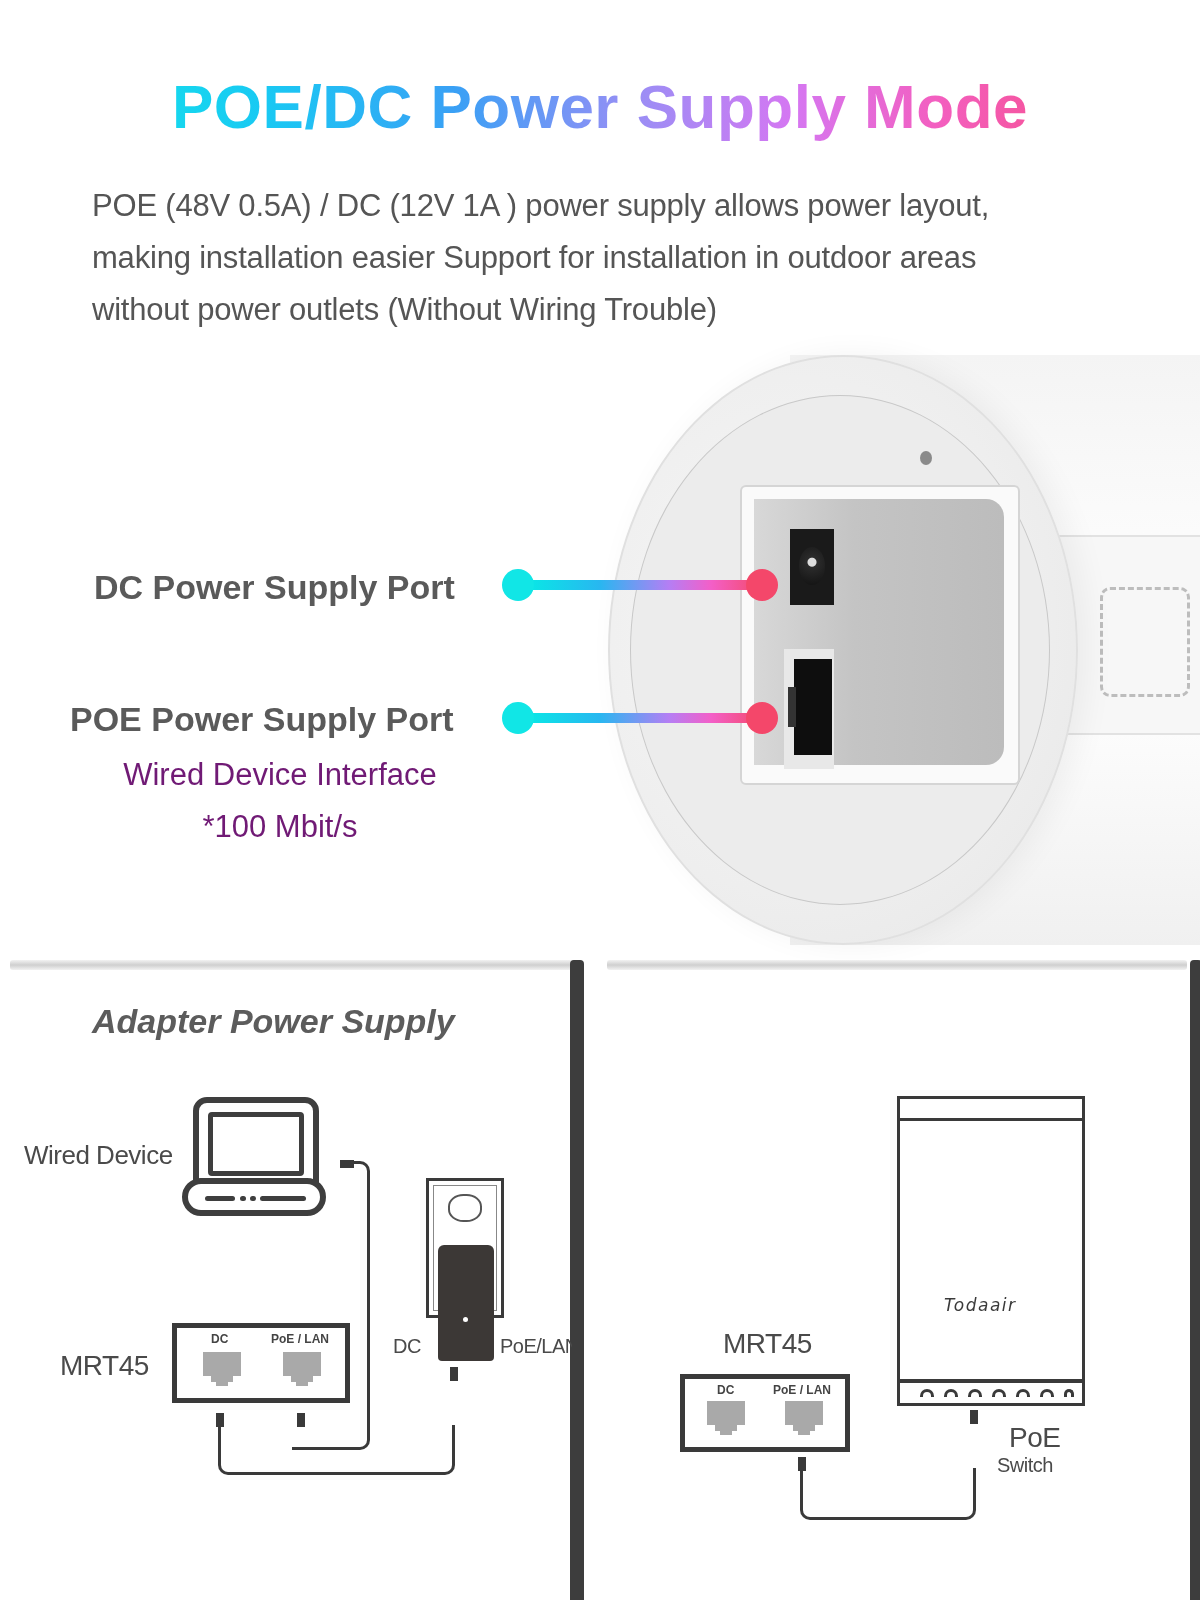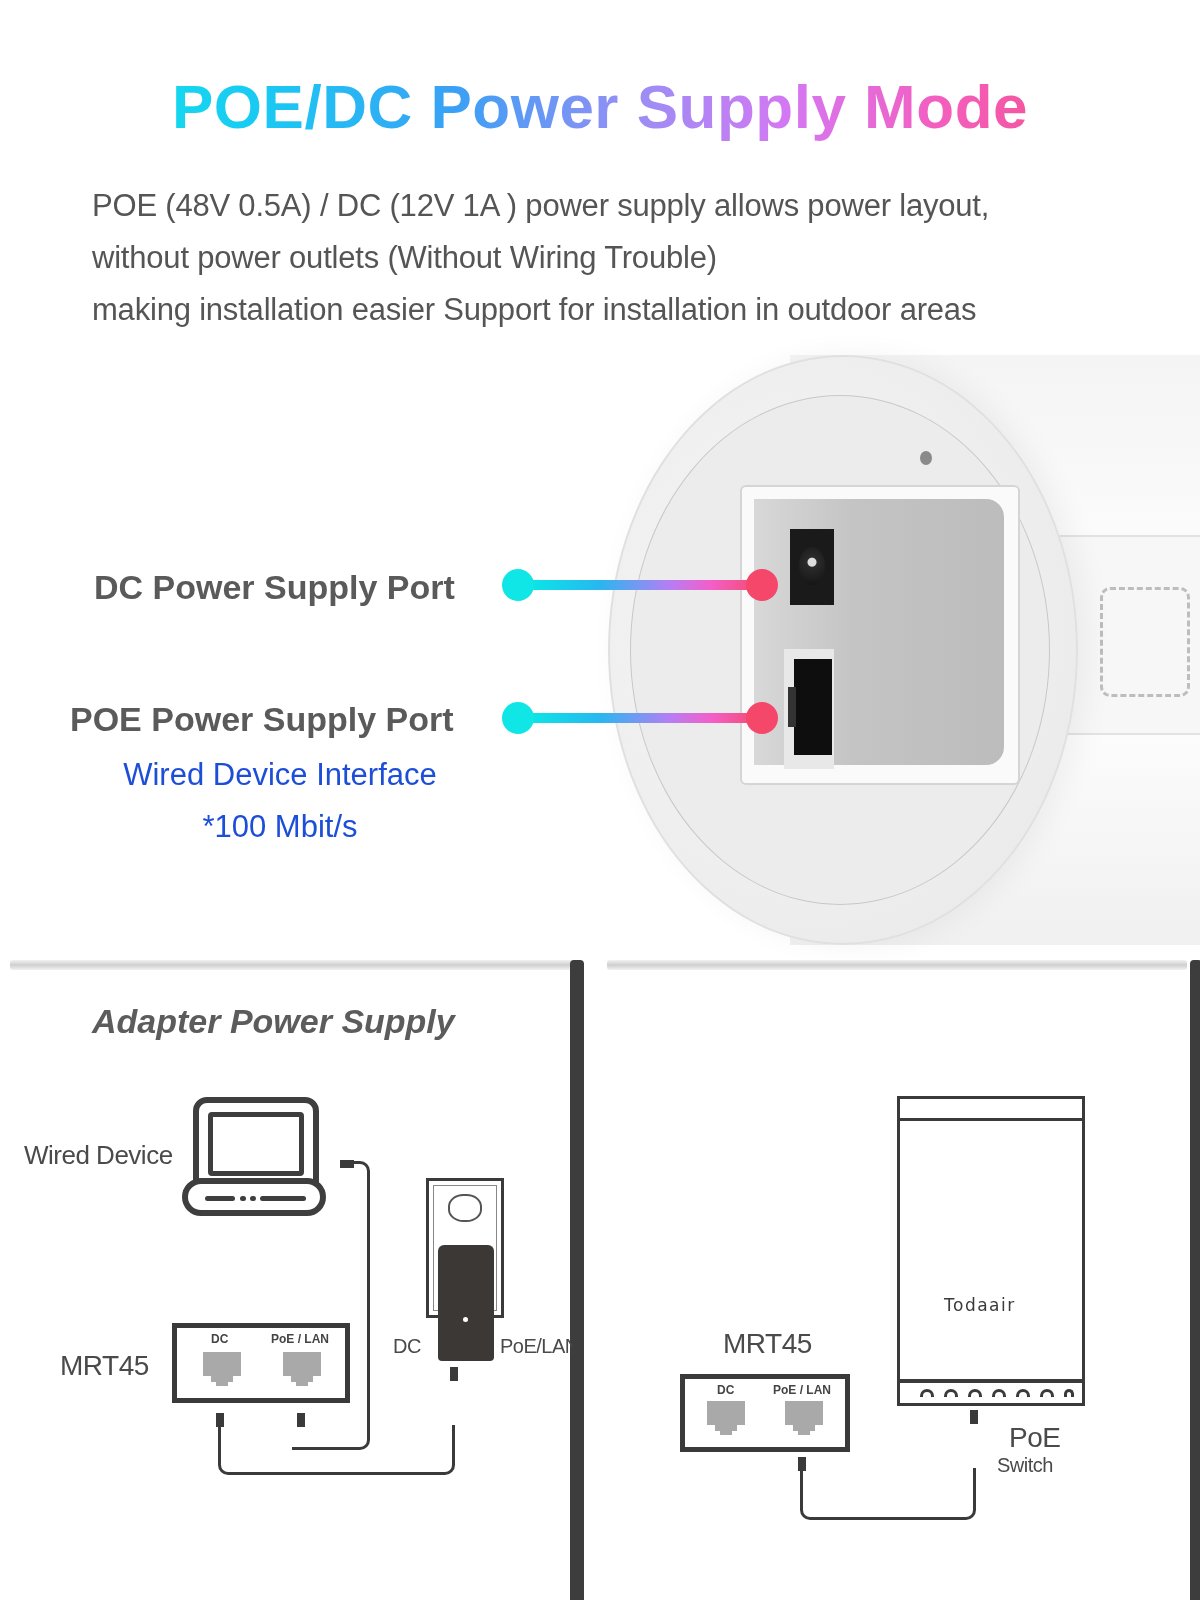--- a/index.html
+++ b/index.html
@@ -65,21 +65,21 @@
 
   
   .callout-label { position: absolute; font-weight: 700; font-size: 34px; color: #5a5a5a; white-space: nowrap; text-align: right; }
   .callout-line {
     position: absolute; height: 10px;
     background: linear-gradient(90deg, #0ae6e6 0%, #28b7f0 30%, #b57ef4 60%, #f35fc8 78%, #f44a6a 100%);
   }
   .dot { position: absolute; width: 32px; height: 32px; border-radius: 50%; }
   .dot.start { background: #11e6e6; }
   .dot.end { background: #f4476a; }
-  .sub-label { position: absolute; font-size: 31px; color: #1d4ed8; text-align: center; width: 420px; }
+  .sub-label { position: absolute; font-size: 31px; color: #701a75; text-align: center; width: 420px; }
 
   
   .panel { position: absolute; top: 960px; height: 640px; }
   .panel-left { left: 10px; width: 580px; }
   .panel-right { left: 605px; width: 595px; }
   .panel-topbar { position: absolute; left: 0; top: 0; height: 10px; background: linear-gradient(180deg, #f2f2f2, #cfcfcf, #f2f2f2); border-radius: 3px; }
   .panel-sidebar { position: absolute; top: 0; width: 12px; background: #3d3d3d; border-radius: 4px 4px 0 0; }
   .panel-title { position: absolute; top: 42px; font-weight: 700; font-size: 34px; color: #5c5c5c; white-space: nowrap; font-style: italic; }
 
   .diag-label { position: absolute; font-size: 26px; color: #4a4a4a; white-space: nowrap; letter-spacing: -0.5px; }
@@ -111,22 +111,22 @@
   .switch-port { position: absolute; width: 14px; height: 8px; border: 3px solid #3a3a3a; border-bottom: none; border-radius: 8px 8px 0 0; }
   .brand { position: absolute; font-size: 17px; color: #3a3a3a; letter-spacing: 1.5px; font-family: "DejaVu Sans", sans-serif; }
 </style>
 </head>
 <body>
 
 <h1 class="headline">POE/DC Power Supply Mode</h1>
 
 <div class="intro">
   <span>POE (48V 0.5A) / DC (12V 1A ) power supply allows power layout,</span>
+  <span>making installation easier Support for installation in outdoor areas</span>
   <span>without power outlets (Without Wiring Trouble)</span>
-  <span>making installation easier Support for installation in outdoor areas</span>
 </div>
 
 <div class="product">
   <div class="tube-body"></div>
   <div class="mount-bracket">
     <div class="mount-slot"></div>
   </div>
   <div class="tube-face"></div>
   <div class="tube-rim"></div>
   <div class="screw-dot"></div>
@@ -196,21 +196,21 @@
   <div class="plug" style="left:287px; top:453px;"></div>
   <div class="plug" style="left:440px; top:407px;"></div>
   <div class="wire" style="left:208px; top:465px; width:237px; height:50px; border-top:none; border-radius:0 0 10px 10px;"></div>
 </div>
 
 <div class="panel panel-right">
   <div class="panel-topbar" style="left:2px; width:580px;"></div>
   <div class="panel-sidebar" style="left:-33px; height:640px;"></div>
   <div class="panel-sidebar" style="left:585px; height:640px;"></div>
 
-  <div class="switch-body" style="left:292px; top:136px; width:188px; height:310px;">
+  <div class="switch-body" style="left:292px; top:136px; width:188px; height:310px;font-style:italic;">
     <div class="switch-cap" style="left:-3px; top:0; width:188px; height:22px;"></div>
     <div class="brand" style="left:44px; top:196px;">Todaair</div>
     <div class="switch-base" style="left:-3px; top:280px; width:188px; height:24px;"></div>
     <div class="switch-port" style="left:20px; top:290px;"></div>
     <div class="switch-port" style="left:44px; top:290px;"></div>
     <div class="switch-port" style="left:68px; top:290px;"></div>
     <div class="switch-port" style="left:92px; top:290px;"></div>
     <div class="switch-port" style="left:116px; top:290px;"></div>
     <div class="switch-port" style="left:140px; top:290px;"></div>
     <div class="switch-port" style="left:164px; top:290px; width:10px;"></div>

